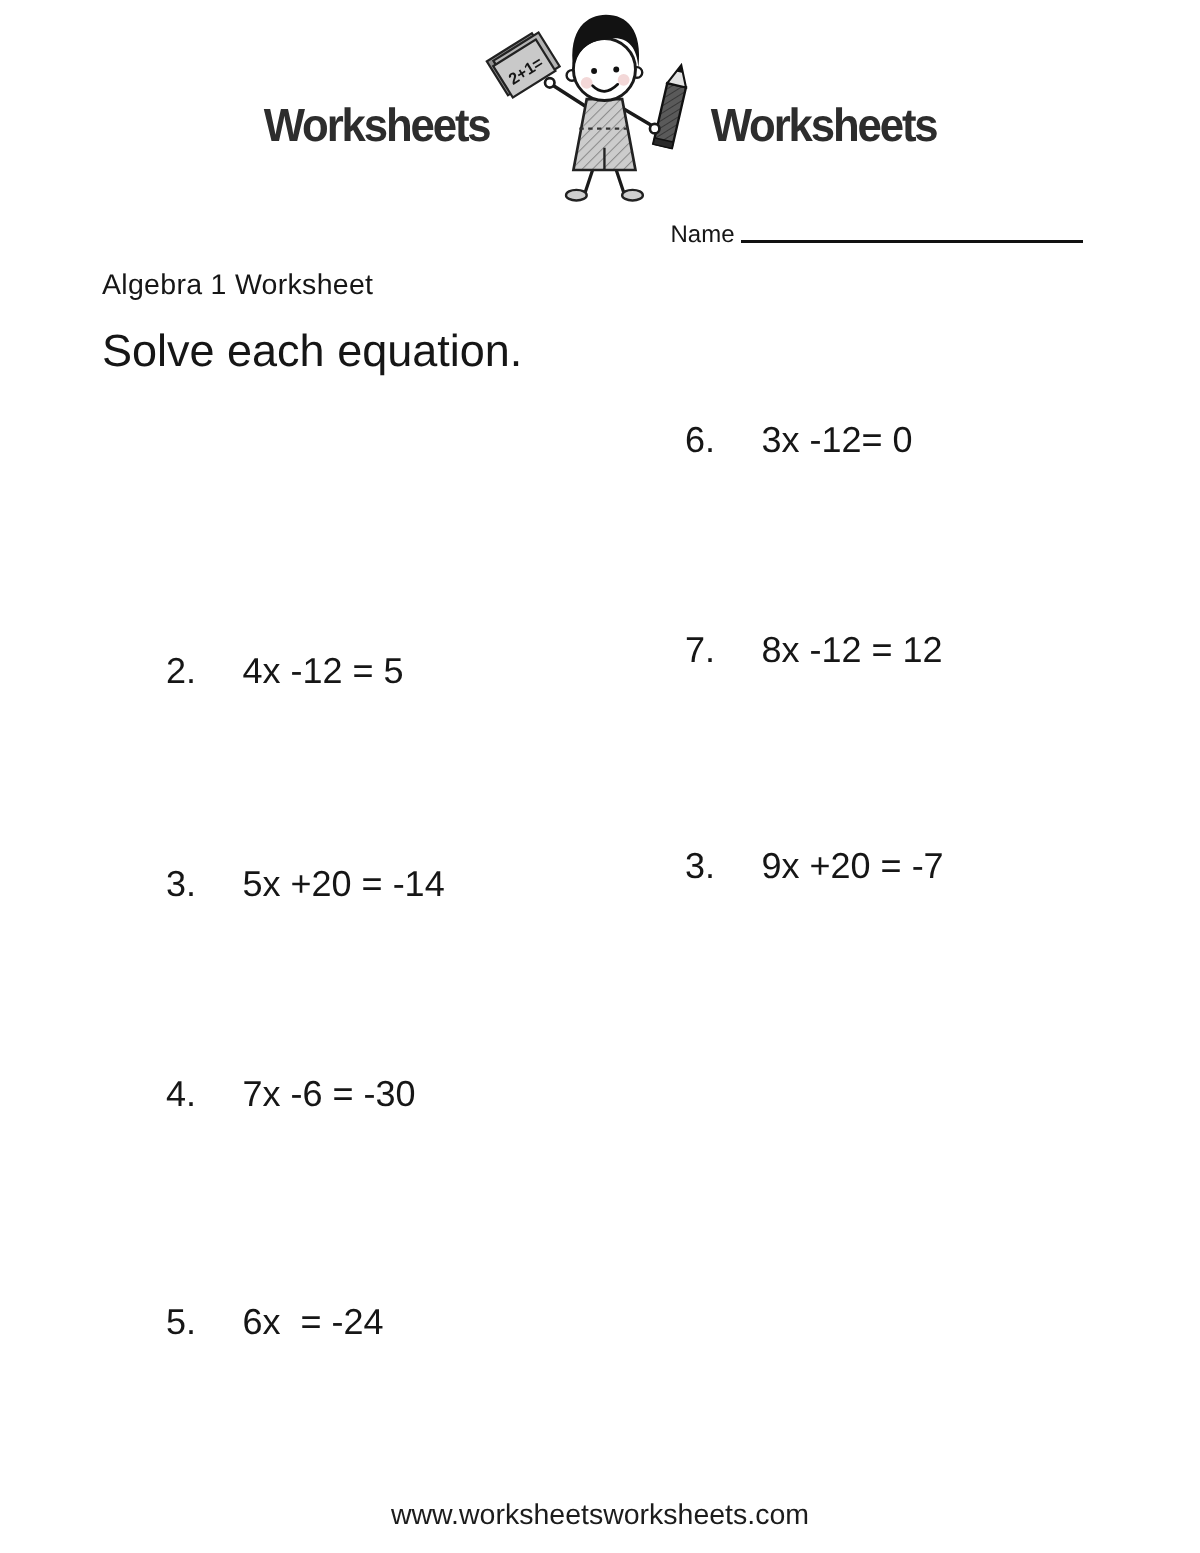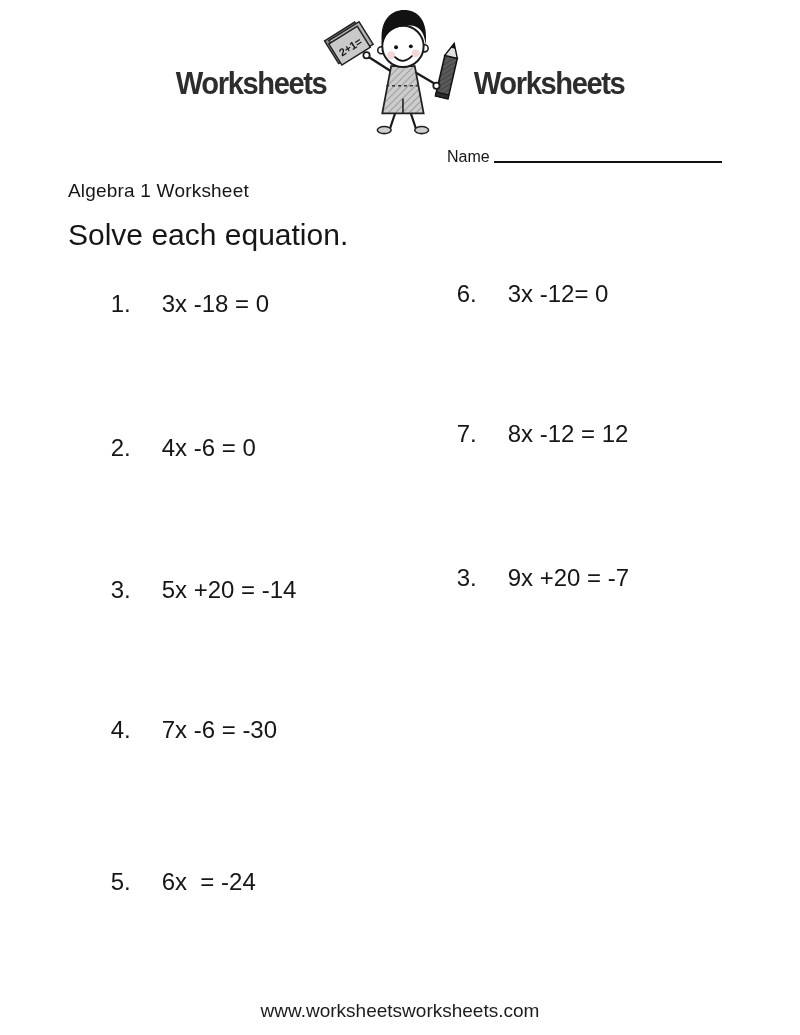--- a/index.html
+++ b/index.html
@@ -164,25 +164,22 @@
   </div>
 
   <div class="title">Algebra 1 Worksheet</div>
   <div class="name-block">
     <span>Name</span>
     <span class="name-line"></span>
   </div>
 
   <div class="instructions">Solve each equation.</div>
 
-  <div class="problem col-left l1">
-    <span class="num">1.</span><span class="eq">3x -18 = 0</span>
-  </div>
   <div class="problem col-left l2">
-    <span class="num">2.</span><span class="eq">4x -6 = 0</span>
+    <span class="num">2.</span><span class="eq">4x -12 = 5</span>
   </div>
   <div class="problem col-left l3">
     <span class="num">3.</span><span class="eq">5x +20 = -14</span>
   </div>
   <div class="problem col-left l4">
     <span class="num">4.</span><span class="eq">7x -6 = -30</span>
   </div>
   <div class="problem col-left l5">
     <span class="num">5.</span><span class="eq">6x  = -24</span>
   </div>

